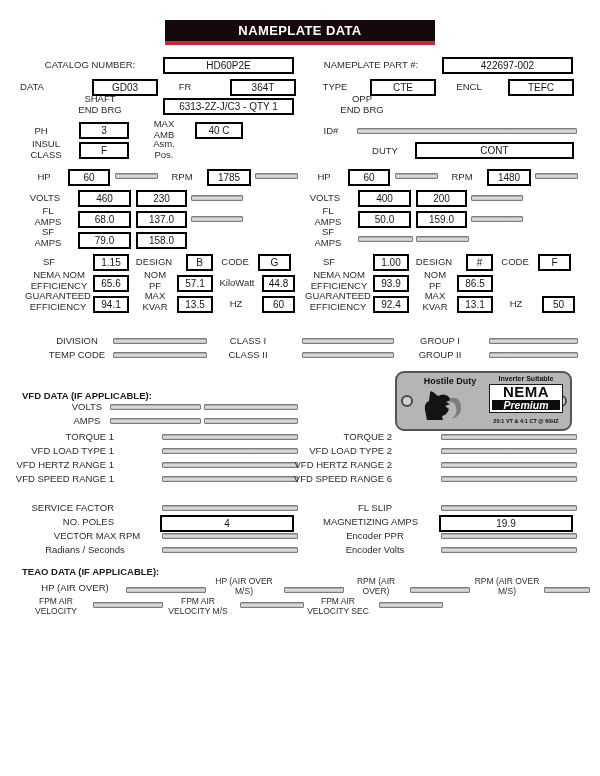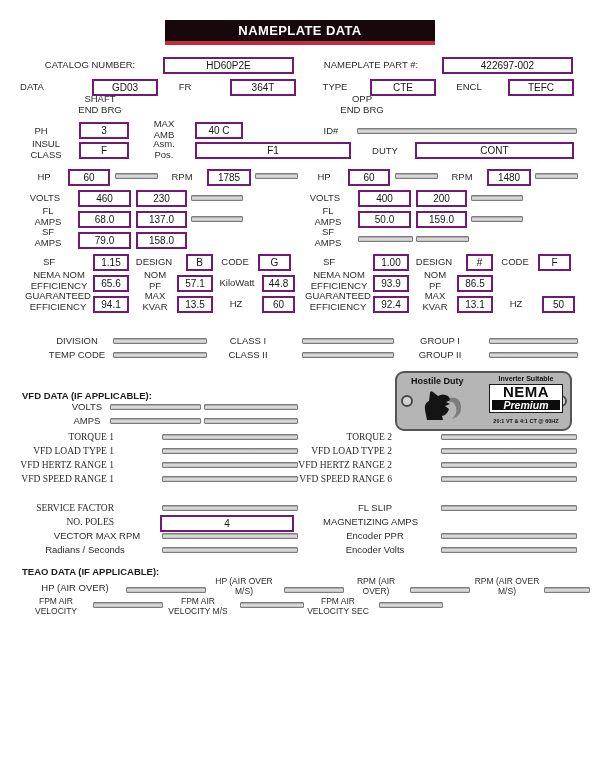--- a/index.html
+++ b/index.html
@@ -5,32 +5,32 @@
   html,body{margin:0;padding:0;}
   body{width:600px;height:776px;background:#ffffff;position:relative;
        font-family:"Liberation Sans",sans-serif;}
   .page{position:absolute;left:0;top:0;width:600px;height:776px;}
   .title{position:absolute;left:165px;top:20px;width:270px;height:21px;
          background:#17090b;border-bottom:4px solid #c22c3c;color:#fff;
          font-weight:bold;font-size:13px;text-align:center;line-height:21px;letter-spacing:.4px;}
   .lbl{position:absolute;font-size:9.5px;color:#2b2b2b;text-align:center;
        line-height:1.12;white-space:pre-line;}
   .lbl.s8{font-size:8.5px;}
-  .lbl.ra{text-align:right;font-family:Liberation Serif, serif;}
-  .box{position:absolute;height:13px;border:2px solid #701a75;background:#fff;
+  .lbl.ra{text-align:right;}
+  .box{position:absolute;height:13px;border:2px solid #000000;background:#fff;
        font-size:10px;color:#161616;text-align:center;line-height:13px;overflow:hidden;}
   .bar{position:absolute;height:4px;border:1px solid #7c7c7c;border-radius:1px;
        background:linear-gradient(180deg,#989898,#e4e4e4 45%,#bdbdbd);}
   .sechdr{position:absolute;font-size:9.5px;font-weight:bold;color:#1c1c1c;}
   
   .badge{position:absolute;left:395px;top:371px;width:173px;height:56px;
          background:#b5b5b5;border:2px solid #555;border-radius:9px;}
   .badge .hole{position:absolute;width:8px;height:8px;border-radius:50%;
          background:#d3d3d3;border:2px solid #4a4a4a;top:22px;}
-  .badge .hostile{position:absolute;left:14px;top:3px;width:78px;
+  .badge .hostile{position:absolute;left:14px;top:3px;width:78px;text-align:center;
          font-size:9px;font-weight:bold;color:#101010;}
   .badge .dog{position:absolute;left:26px;top:15px;}
   .badge .inv{position:absolute;left:92px;top:2px;width:74px;text-align:center;
          font-size:7px;font-weight:bold;color:#101010;}
   .badge .nemabox{position:absolute;left:92px;top:11px;width:72px;background:#fff;
          border:1px solid #1a1a1a;}
   .badge .nematxt{font-weight:bold;font-size:15px;line-height:14px;text-align:center;
          color:#0c0c0c;letter-spacing:.5px;}
   .badge .premium{margin:0 1px 1px;background:#0c0c0c;color:#fff;font-weight:bold;
          font-style:italic;font-size:10.5px;line-height:12px;text-align:center;
@@ -54,37 +54,37 @@
   <div class="box" style="left:92px;top:79px;width:62px">GD03</div>
   <div class="lbl" style="left:170px;top:82px;width:30px">FR</div>
   <div class="box" style="left:230px;top:79px;width:62px">364T</div>
   <div class="lbl" style="left:314px;top:82px;width:42px">TYPE</div>
   <div class="box" style="left:370px;top:79px;width:62px">CTE</div>
   <div class="lbl" style="left:448px;top:82px;width:42px">ENCL</div>
   <div class="box" style="left:508px;top:79px;width:62px">TEFC</div>
 
   <div class="lbl" style="left:66px;top:94px;width:68px">SHAFT
 END BRG</div>
+  <div class="box" style="left:163px;top:98px;width:127px">6313-2Z-J/C3 - QTY 1</div>
   <div class="lbl" style="left:328px;top:94px;width:68px">OPP
 END BRG</div>
 
   <div class="lbl" style="left:26px;top:126px;width:30px">PH</div>
   <div class="box" style="left:79px;top:122px;width:46px">3</div>
   <div class="lbl" style="left:144px;top:119px;width:40px">MAX
 AMB</div>
   <div class="box" style="left:195px;top:122px;width:44px">40 C</div>
   <div class="lbl" style="left:314px;top:126px;width:34px">ID#</div>
   <div class="bar" style="left:357px;top:128px;width:218px"></div>
 
   <div class="lbl" style="left:24px;top:139px;width:44px">INSUL
 CLASS</div>
   <div class="box" style="left:79px;top:142px;width:46px">F</div>
   <div class="lbl" style="left:144px;top:139px;width:40px">Asm.
 Pos.</div>
-  <div class="box" style="left:195px;top:142px;width:152px">F1</div>
   <div class="lbl" style="left:364px;top:146px;width:42px">DUTY</div>
   <div class="box" style="left:415px;top:142px;width:155px">CONT</div>
 
   <div class="lbl" style="left:30px;top:172px;width:28px">HP</div>
   <div class="box" style="left:68px;top:169px;width:38px">60</div>
   <div class="bar" style="left:115px;top:173px;width:41px"></div>
   <div class="lbl" style="left:165px;top:172px;width:34px">RPM</div>
   <div class="box" style="left:207px;top:169px;width:40px">1785</div>
   <div class="bar" style="left:255px;top:173px;width:41px"></div>
 
@@ -235,20 +235,21 @@
   <div class="bar" style="left:441px;top:476px;width:134px"></div>
 
   <div class="lbl ra" style="left:14px;top:503px;width:100px">SERVICE FACTOR</div>
   <div class="bar" style="left:162px;top:505px;width:134px"></div>
   <div class="lbl" style="left:325px;top:503px;width:100px">FL SLIP</div>
   <div class="bar" style="left:441px;top:505px;width:134px"></div>
 
   <div class="lbl ra" style="left:14px;top:517px;width:100px">NO. POLES</div>
   <div class="box" style="left:160px;top:515px;width:130px">4</div>
   <div class="lbl" style="left:308px;top:517px;width:125px">MAGNETIZING AMPS</div>
+  <div class="box" style="left:439px;top:515px;width:130px">19.9</div>
 
   <div class="lbl" style="left:37px;top:531px;width:120px">VECTOR MAX RPM</div>
   <div class="bar" style="left:162px;top:533px;width:134px"></div>
   <div class="lbl" style="left:325px;top:531px;width:100px">Encoder PPR</div>
   <div class="bar" style="left:441px;top:533px;width:134px"></div>
 
   <div class="lbl" style="left:25px;top:545px;width:120px">Radians / Seconds</div>
   <div class="bar" style="left:162px;top:547px;width:134px"></div>
   <div class="lbl" style="left:325px;top:545px;width:100px">Encoder Volts</div>
   <div class="bar" style="left:441px;top:547px;width:134px"></div>

